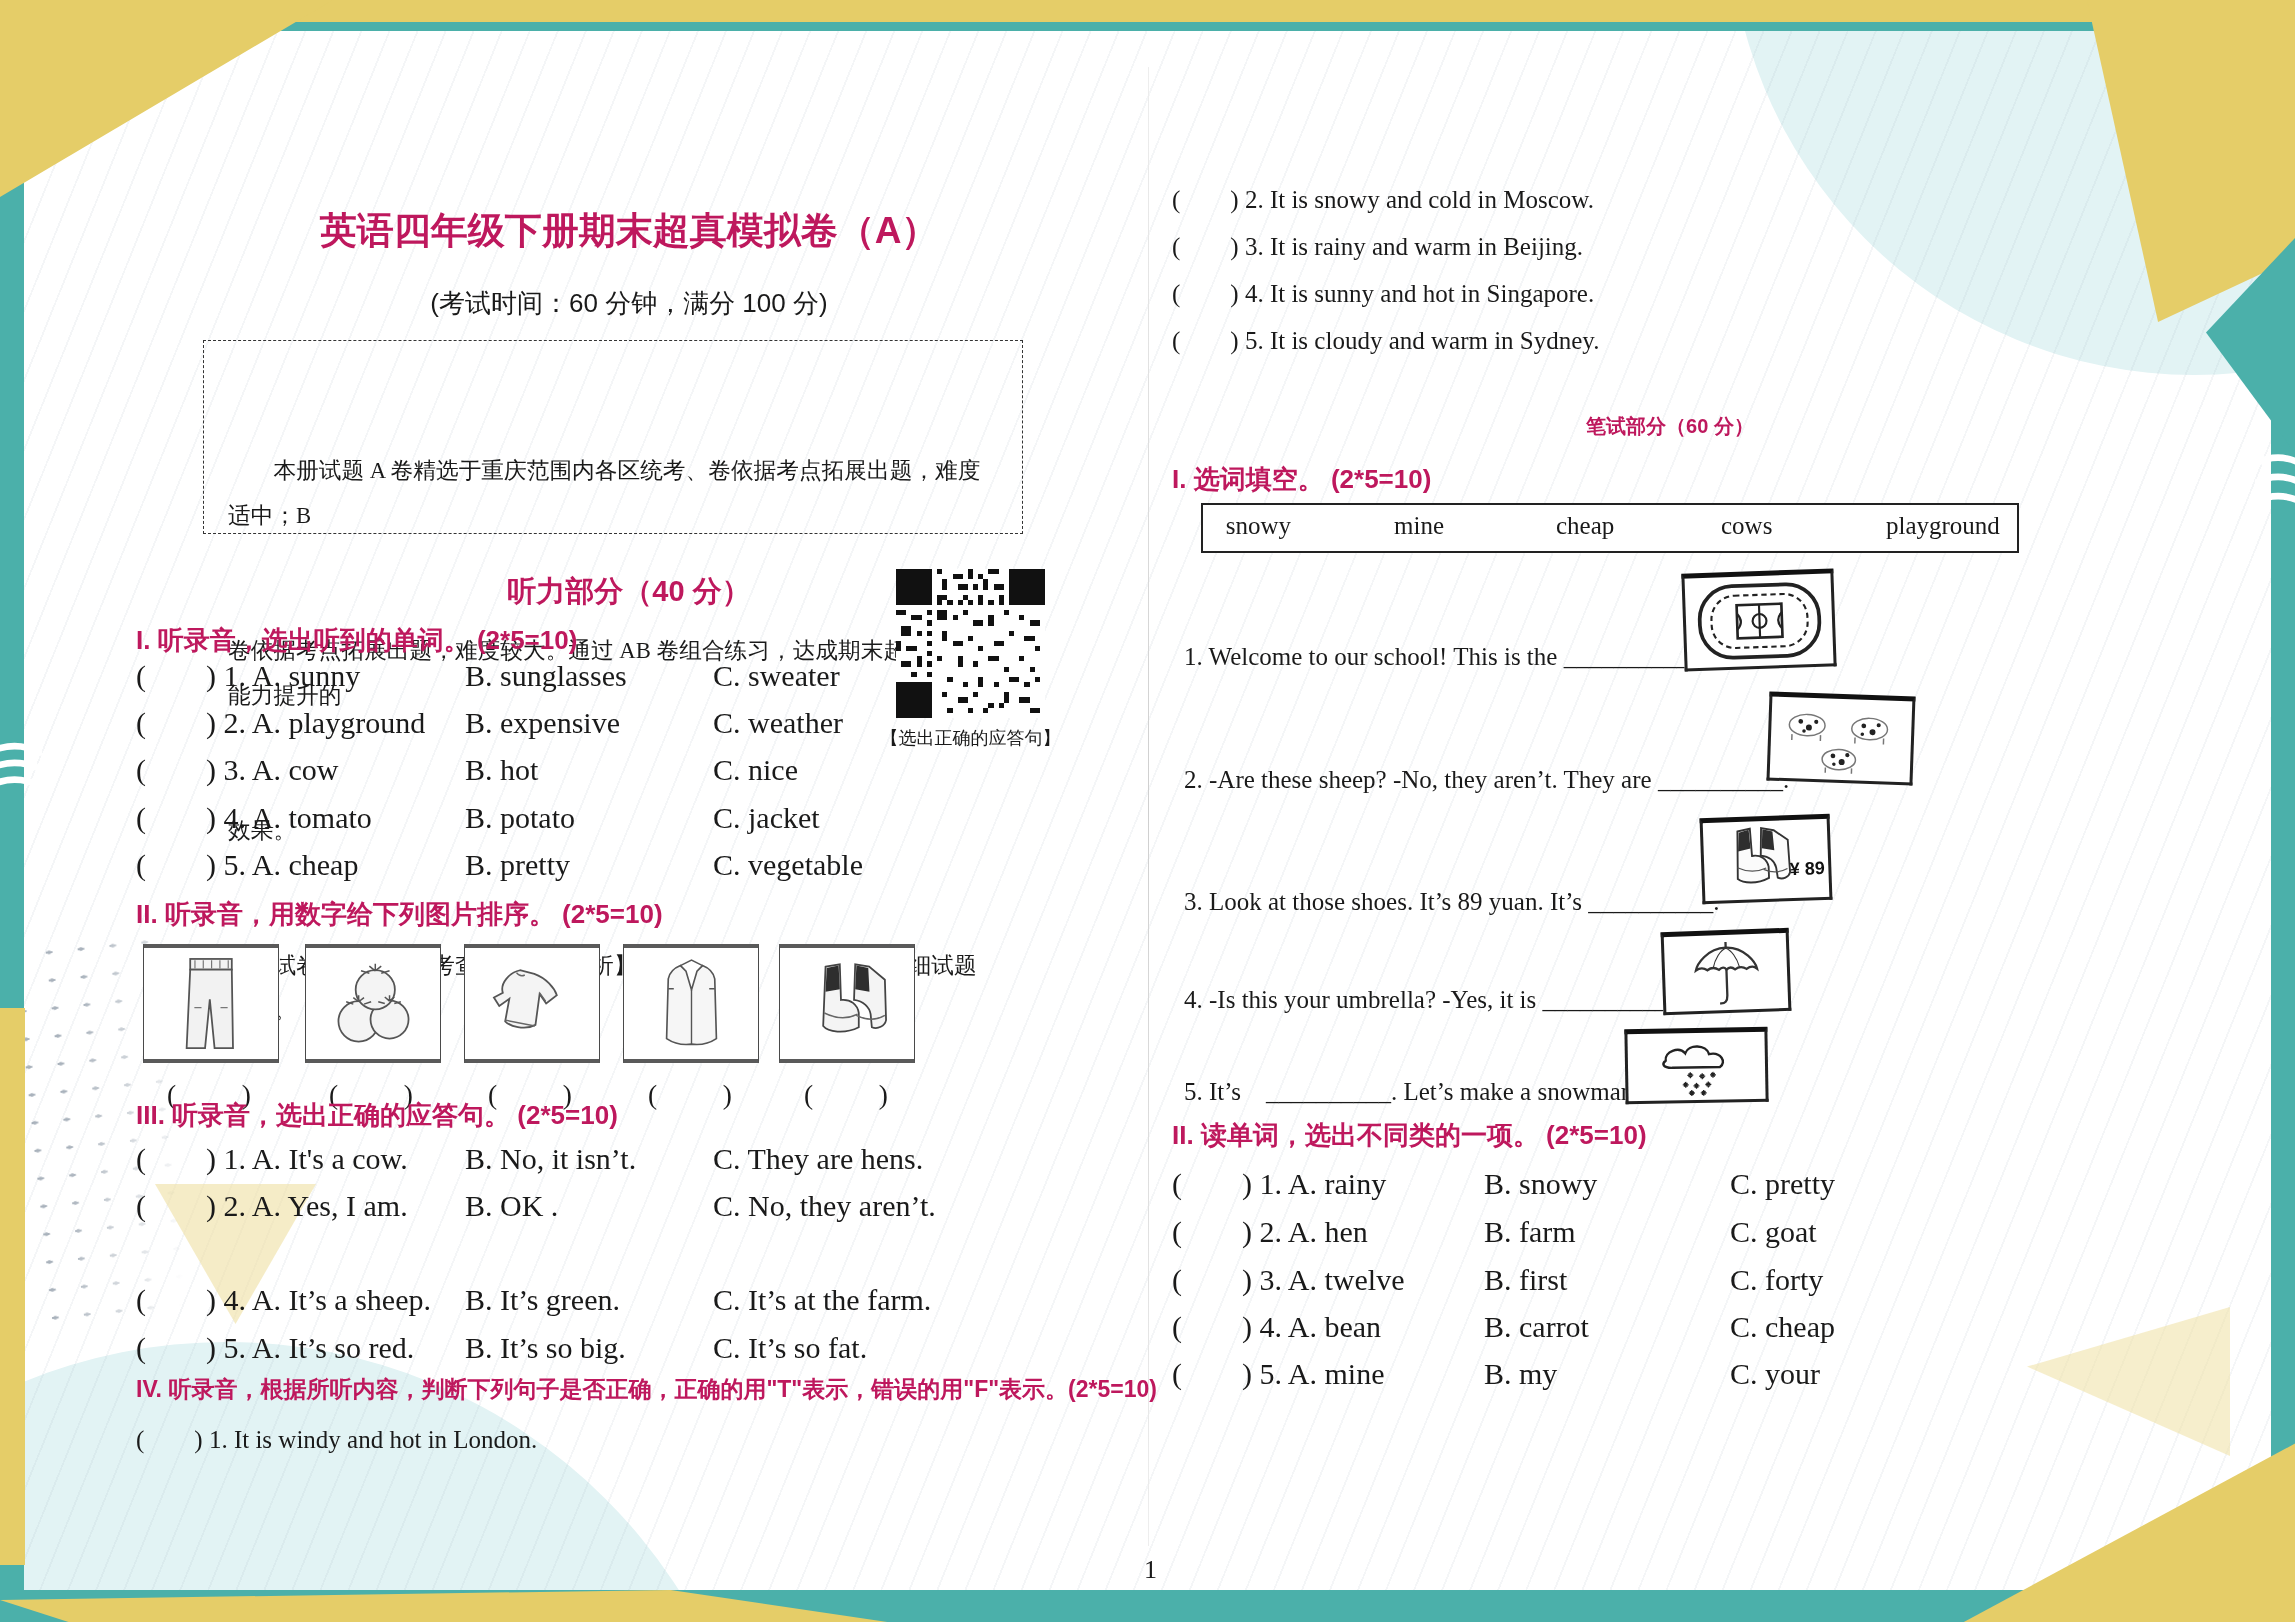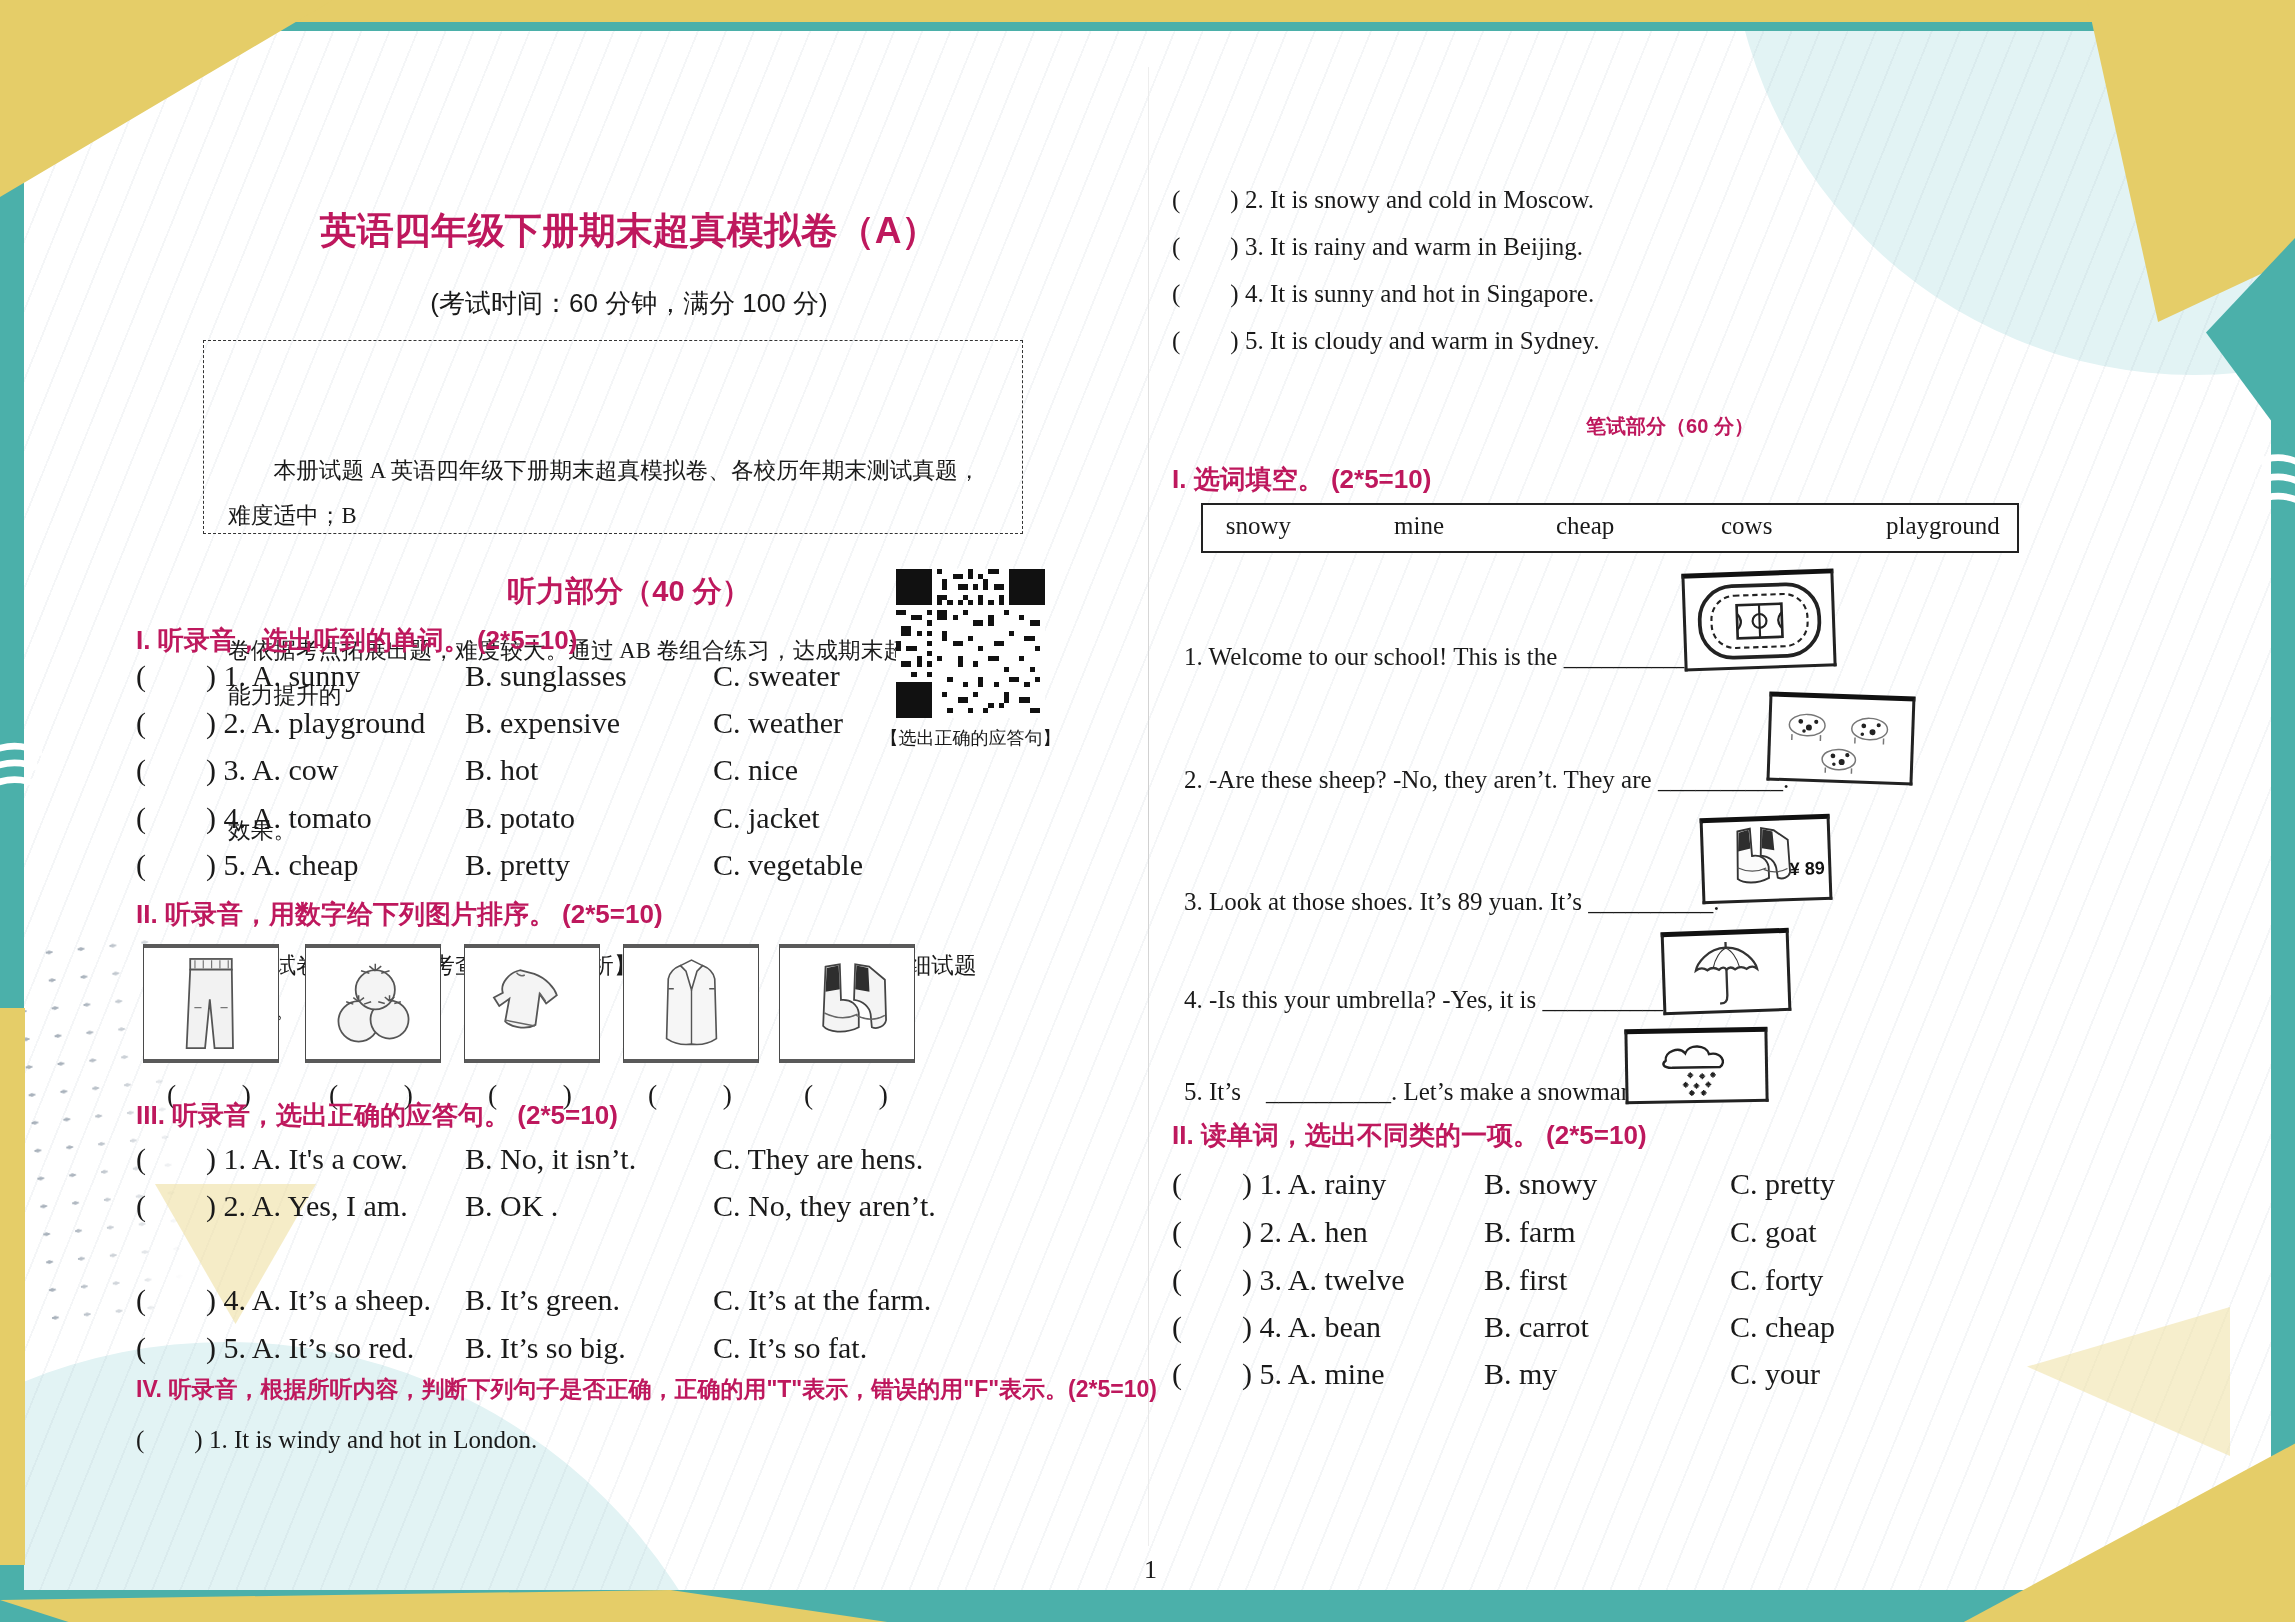--- a/index.html
+++ b/index.html
@@ -63,21 +63,21 @@
     <div class="hatch"></div>
     <div class="dots"></div>
     <div class="tri-l"></div>
     <div class="tri-r"></div>
     <div class="fold"></div>
 
     <div class="ab hcn center" style="left:98px;top:175px;width:1014px;font-size:37px;">英语四年级下册期末超真模拟卷（A）</div>
     <div class="ab center" style="left:98px;top:255px;width:1014px;font-size:26px;font-family:'Liberation Sans',sans-serif;">(考试时间：60 分钟，满分 100 分)</div>
 
     <div class="notice">
-      <div>　　本册试题 A 英语四年级下册期末超真模拟卷、各校历年期末测试真题，难度适中；B</div>
+      <div>　　本册试题 A 卷精选于重庆范围内各区统考、卷依据考点拓展出题，难度适中；B</div>
       <div>卷依据考点拓展出题，难度较大。通过 AB 卷组合练习，达成期末超真模拟和能力提升的</div>
       <div>效果。</div>
       <div>　　试卷附【知识点考查】【答案解析】【星级难度】【点睛】等详细试题解析。</div>
     </div>
 
     <div class="ab hcn center" style="left:98px;top:541px;width:1014px;font-size:29px;">听力部分（40 分）</div>
 
     <div class="ab hcn" style="left:112px;top:592px;font-size:26px;">I. 听录音，选出听到的单词。 (2*5=10)</div>
 
     <div class="ab" style="left:872px;top:538px;width:149px;height:149px;">

